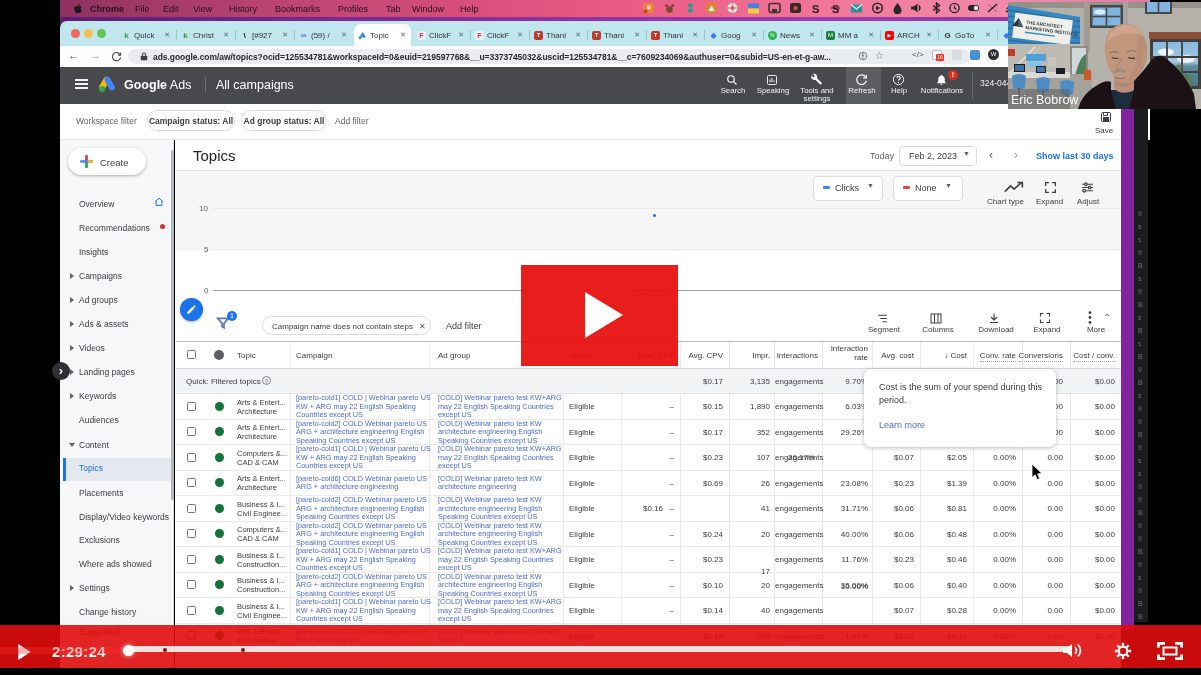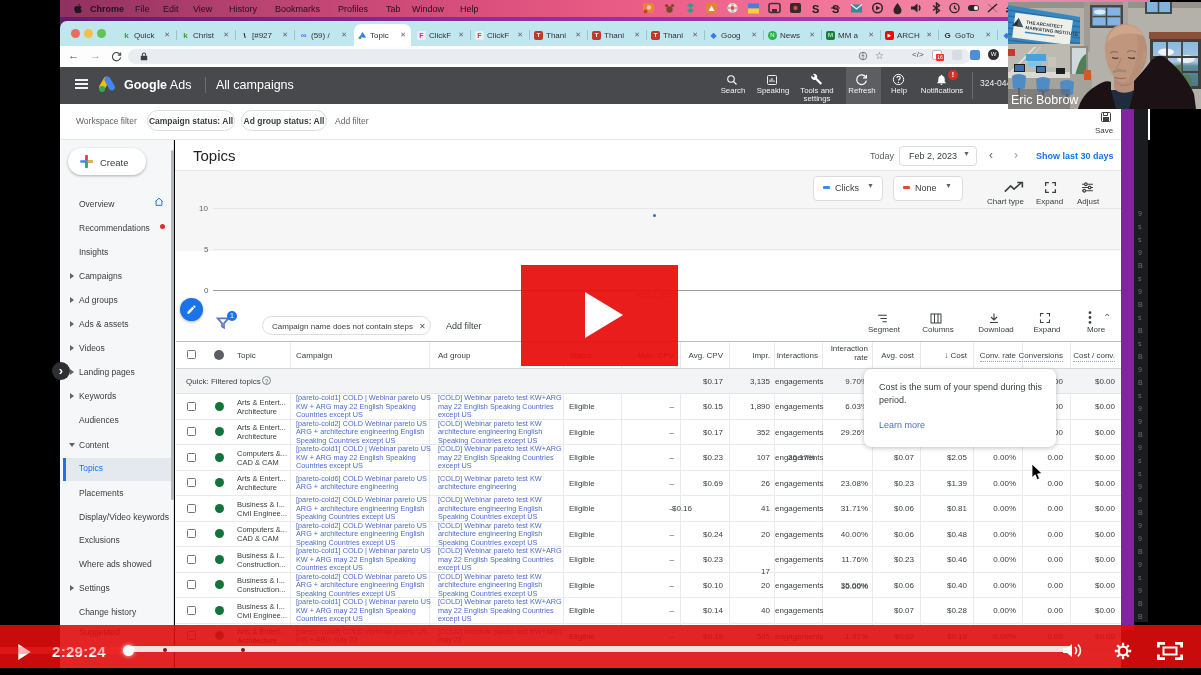--- a/index.html
+++ b/index.html
@@ -247,20 +247,21 @@
       <span style="position:absolute;left:30px;top:3px;font-size:11px;color:#9aa0a6;">→</span>
       <svg style="position:absolute;left:51px;top:4.5px;" width="11" height="11" viewBox="0 0 24 24" fill="none" stroke="#45494d" stroke-width="2.4">
         <path d="M20 8A9 9 0 1 0 21 14"></path>
         <path d="M21 3v6h-6" stroke-width="2.4"></path>
       </svg>
       <div style="position:absolute;left:68px;top:3px;width:842px;height:15px;background:#e9edf1;border-radius:8px;"></div>
       <svg style="position:absolute;left:80px;top:6px;" width="8" height="9" viewBox="0 0 12 14">
         <rect x="1" y="6" width="10" height="7" rx="1" fill="#3c4043"></rect>
         <path d="M3.5 6V4a2.5 2.5 0 0 1 5 0v2" fill="none" stroke="#3c4043" stroke-width="1.6"></path>
       </svg>
+      <span style="position:absolute;left:93px;top:5.5px;font-size:8.5px;color:#27292c;font-weight:bold;letter-spacing:-0.05px;">ads.google.com/aw/topics?ocid=125534781&amp;workspaceId=0&amp;euid=219597768&amp;__u=3373745032&amp;uscid=125534781&amp;__c=7609234069&amp;authuser=0&amp;subid=US-en-et-g-aw...</span>
       <svg style="position:absolute;left:798px;top:5px;" width="10" height="10" viewBox="0 0 24 24" fill="none" stroke="#5f6368" stroke-width="2">
         <circle cx="12" cy="12" r="9"></circle>
         <path d="M8 12a8 14 0 0 1 8 0M12 3v18" stroke-width="1.6"></path>
       </svg>
       <span style="position:absolute;left:815px;top:3.5px;font-size:10px;color:#5f6368;">☆</span>
       <span style="position:absolute;left:852px;top:4px;font-size:8px;color:#45494d;">&lt;/&gt;</span>
       <span style="position:absolute;left:872px;top:4px;width:10px;height:10px;background:#fff;border:1px solid #bbb;border-radius:2px;"></span>
       <span style="position:absolute;left:876px;top:8px;width:8px;height:7px;background:#e33;border-radius:1px;color:#fff;font-size:5px;line-height:7px;text-align:center;">16</span>
       <span style="position:absolute;left:892px;top:4px;width:10px;height:10px;background:#d8dce2;border-radius:2px;"></span>
       <span style="position:absolute;left:910px;top:4px;width:10px;height:10px;background:#4a90d9;border-radius:2px;"></span>
@@ -539,21 +540,21 @@
     <span class="cell abs" style="left:983px;top:478.8px;width:80px;text-align:right;">0.00</span>
     <span class="cell abs" style="left:1035px;top:478.8px;width:80px;text-align:right;">$0.00</span>
     <div class="abs" style="left:176px;top:520.5px;width:945px;height:1px;background:#e9eaec;"></div>
     <div class="cb abs" style="left:187px;top:503.8px;"></div>
     <div class="gdot abs" style="left:215px;top:503.8px;"></div>
     <div class="topic2 abs" style="left:237px;top:499.8px;position:absolute;">Business &amp; I...<br>Civil Enginee...</div>
     <div class="link abs" style="left:296px;top:496.1px;">[pareto-cold2] COLD Webinar pareto US<br>ARG + architecture engineering English<br>Speaking Countries except US</div>
     <div class="link abs" style="left:438px;top:496.1px;">[COLD] Webinar pareto test KW<br>architecture engineering English<br>Speaking Countries except US</div>
     <span class="cell abs" style="left:569px;top:504.2px;">Eligible</span>
     <span class="cell abs" style="left:594px;top:504.2px;width:80px;text-align:right;">–</span>
-    <span class="cell abs" style="left:612px;top:504.2px;width:80px;text-align:right;">$0.16</span>
+    <span class="cell abs" style="left:643px;top:504.2px;width:80px;">$0.16</span>
     <span class="cell abs" style="left:690px;top:504.2px;width:80px;text-align:right;">41</span>
     <span class="cell abs" style="left:775px;top:504.2px;">engagements</span>
     <span class="cell abs" style="left:788px;top:504.2px;width:80px;text-align:right;">31.71%</span>
     <span class="cell abs" style="left:834px;top:504.2px;width:80px;text-align:right;">$0.06</span>
     <span class="cell abs" style="left:887px;top:504.2px;width:80px;text-align:right;">$0.81</span>
     <span class="cell abs" style="left:936px;top:504.2px;width:80px;text-align:right;">0.00%</span>
     <span class="cell abs" style="left:983px;top:504.2px;width:80px;text-align:right;">0.00</span>
     <span class="cell abs" style="left:1035px;top:504.2px;width:80px;text-align:right;">$0.00</span>
     <div class="abs" style="left:176px;top:546.0px;width:945px;height:1px;background:#e9eaec;"></div>
     <div class="cb abs" style="left:187px;top:529.2px;"></div>

